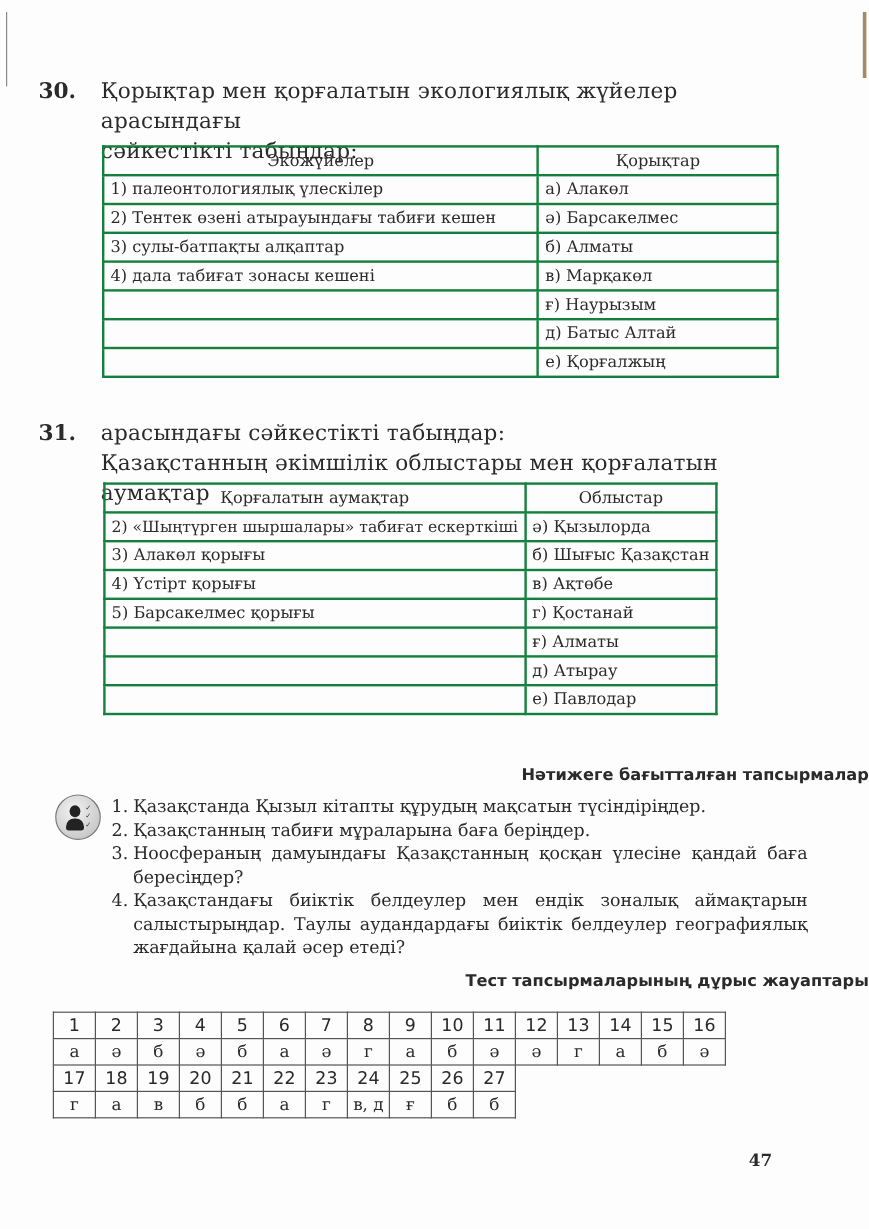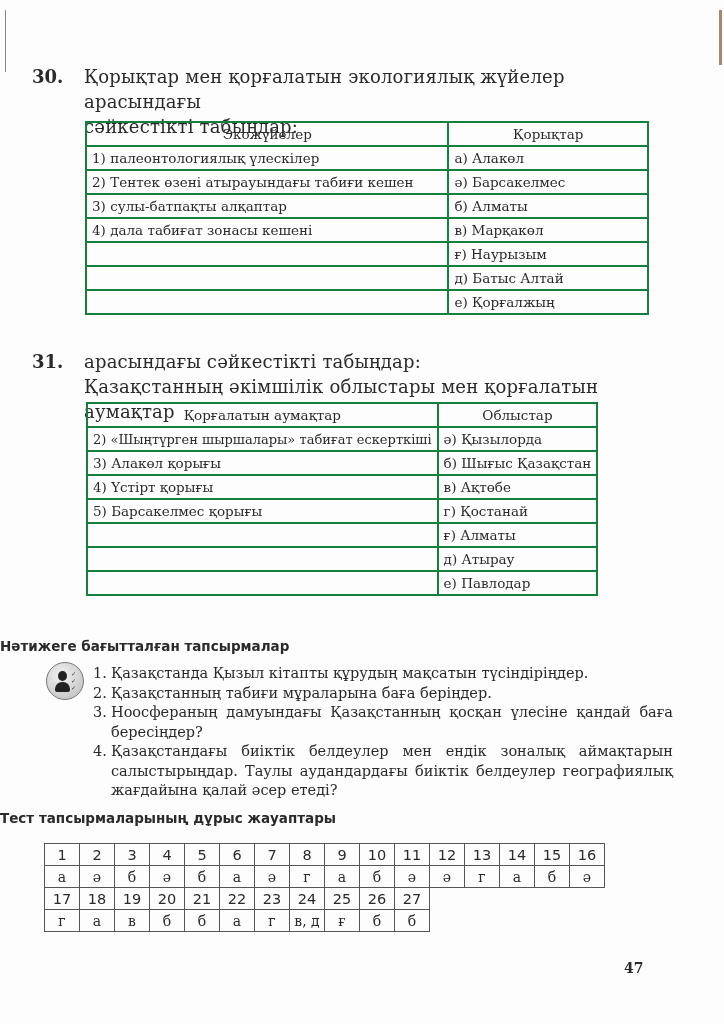--- a/index.html
+++ b/index.html
@@ -11,21 +11,21 @@
   .edge-right { position: absolute; left: 719px; top: 10px; width: 3px; height: 55px; background: #a58a6a; }
   .q { position: absolute; left: 32px; width: 650px; font-size: 18px; line-height: 25px; }
   .q .num { position: absolute; left: 0; top: 0; font-weight: bold; font-size: 18px; }
   .q .txt { margin-left: 52px; letter-spacing: 0.2px; }
   table.match { position: absolute; border-collapse: collapse; font-size: 13.5px; }
   table.match td, table.match th {
     border: 2px solid #15803d; height: 22px; padding: 0 5px; font-weight: normal; white-space: nowrap;
   }
   table.match th { text-align: center; font-size: 13.5px; }
   .section-title {
-    position: absolute; left: 0; width: 724px; text-align: left;
+    position: absolute; left: 0; width: 724px; text-align: right;
     font-family: "DejaVu Sans", sans-serif; font-weight: bold; font-size: 13.5px;
   }
   .tasks { position: absolute; left: 93px; top: 664px; width: 580px; font-size: 14.5px; line-height: 19.5px; }
   .task { position: relative; padding-left: 18px; text-align: justify; }
   .task .n { position: absolute; left: 0; top: 0; }
   .badge {
     position: absolute; left: 46px; top: 662px; width: 36px; height: 36px; border-radius: 50%;
     border: 1.5px solid #777; background: radial-gradient(circle at 40% 35%, #f2f2f2, #bbb);
   }
   .badge .head { position: absolute; left: 11px; top: 8px; width: 9px; height: 10px; border-radius: 50%; background: #222; }

